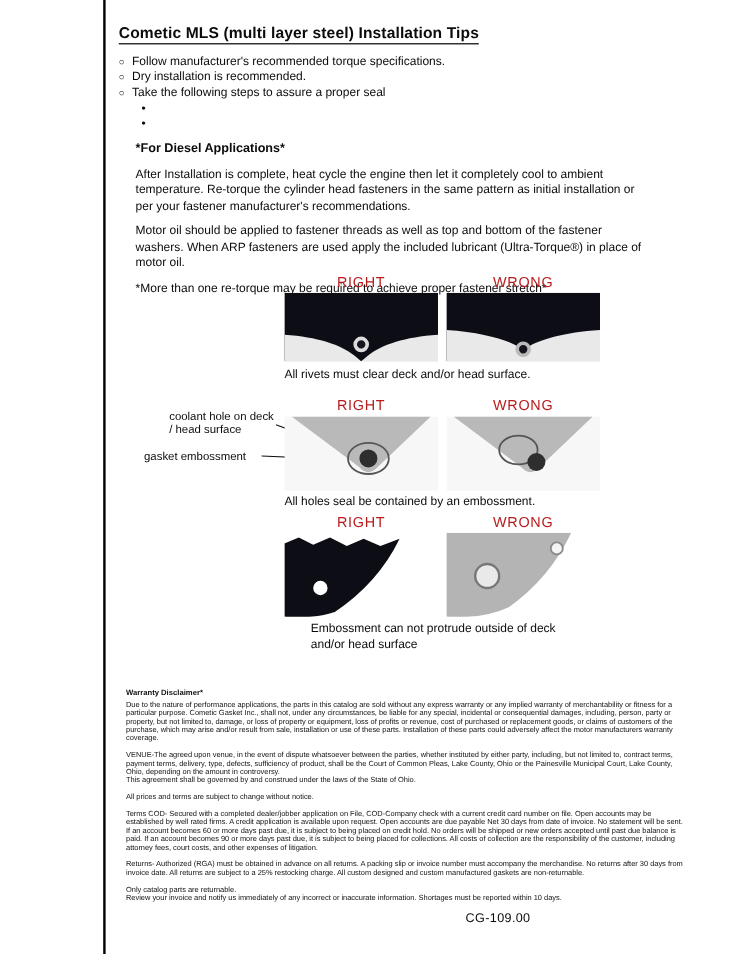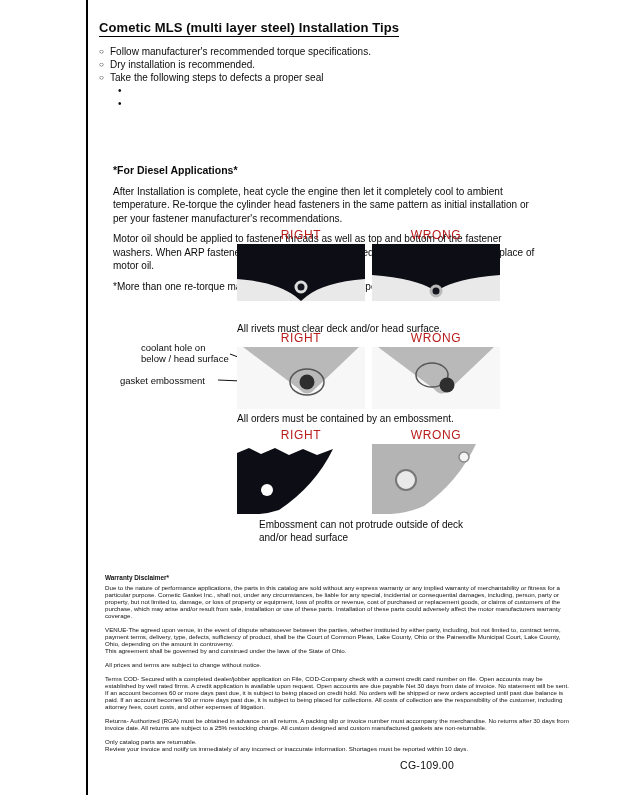--- a/index.html
+++ b/index.html
@@ -16,36 +16,36 @@
     border-bottom:1.5px solid #000; padding-bottom:1px; letter-spacing:0.1px;
   }
 
   .tips { position:absolute; left:99px; top:45px; list-style:none; font-size:10px; line-height:13px; width:480px; }
   .tip { display:flex; }
   .tip .marker { width:11px; flex:0 0 11px; font-size:8px; line-height:13px; }
   .tip.sub { margin-left:19px; }
   .tip.sub .marker { font-size:10px; }
 
   .diesel { position:absolute; left:113px; top:118px; width:424px; font-size:10px; line-height:13.5px; }
-  .diesel-heading { font-weight:bold; font-size:10.5px; margin-bottom:6px;margin-top:46px; }
+  .diesel-heading { font-weight:bold; font-size:10.5px; margin-bottom:6px; }
   .diesel p { margin-top:7px; }
 
   .diag-header { position:absolute; width:128px; text-align:center; font-size:12px; letter-spacing:0.6px; color:#b91c1c; }
   .panel { position:absolute; width:128px; line-height:0; }
   .caption { position:absolute; font-size:10px; line-height:12.5px; color:#0b0b0b; }
 
   .side-label { position:absolute; font-size:9.5px; line-height:11px; color:#0b0b0b; }
   .leader { position:absolute; }
 
   .smallprint { position:absolute; left:105px; top:574px; width:468px; font-size:6.2px; line-height:7px; color:#111; }
   .smallprint .wheading { font-weight:bold; margin-bottom:3px; font-size:6.4px; }
   .smallprint p { margin-bottom:7px; }
   .smallprint p.tight { margin-bottom:0; }
 
-  .footer { position:absolute; left:400px; top:759px; font-size:10.5px; letter-spacing:0.3px; }
+  .footer { position:absolute; left:388px; top:759px; font-size:10.5px; letter-spacing:0.3px; }
 </style>
 </head>
 <body>
 
 <div class="page">
 
   <div class="edge-line"></div>
 
   <h1 class="title">Cometic MLS (multi layer steel) Installation Tips</h1>
 
@@ -53,21 +53,21 @@
     <li class="tip">
       <span class="marker">○</span>
       <span>Follow manufacturer's recommended torque specifications.</span>
     </li>
     <li class="tip">
       <span class="marker">○</span>
       <span>Dry installation is recommended.</span>
     </li>
     <li class="tip">
       <span class="marker">○</span>
-      <span>Take the following steps to defects a proper seal</span>
+      <span>Take the following steps to assure a proper seal</span>
     </li>
     <li class="tip sub">
       <span class="marker">•</span>
     </li>
     <li class="tip sub">
       <span class="marker">•</span>
     </li>
   </ul>
 
   <div class="diesel">
@@ -87,26 +87,26 @@
       <circle cx="64" cy="43" r="5" fill="#15151f" stroke="#dcdcdc" stroke-width="3"></circle>
     </svg>
   </div>
   <div class="panel" style="left:372px; top:244px;">
     <svg width="128" height="57" viewBox="0 0 128 57">
       <rect width="128" height="57" fill="#0d0d15"></rect>
       <path d="M0,31 C30,33 50,39 60,45 Q64,47 68,45 C78,39 98,33 128,31 L128,57 L0,57 Z" fill="#e9e9e9"></path>
       <circle cx="64" cy="47" r="5" fill="#15151f" stroke="#b9b9b9" stroke-width="3"></circle>
     </svg>
   </div>
-  <div class="caption" style="left:237px; top:307px; width:280px;margin-top:16px;">All rivets must clear deck and/or head surface.</div>
+  <div class="caption" style="left:237px; top:307px; width:280px;">All rivets must clear deck and/or head surface.</div>
 
   <div class="diag-header" style="left:237px; top:331px;">RIGHT</div>
   <div class="diag-header" style="left:372px; top:331px;">WRONG</div>
 
-  <div class="side-label" style="left:141px; top:342px; width:88px;">coolant hole on below / head surface</div>
+  <div class="side-label" style="left:141px; top:342px; width:88px;">coolant hole on deck / head surface</div>
   <div class="side-label" style="left:120px; top:375px; width:100px;">gasket embossment</div>
 
   <svg class="leader" style="left:140px; top:340px;" width="220" height="64" viewBox="0 0 220 64">
     <line x1="90" y1="14" x2="165" y2="42" stroke="#111" stroke-width="1"></line>
     <line x1="78" y1="40" x2="148" y2="43" stroke="#111" stroke-width="1"></line>
   </svg>
 
   <div class="panel" style="left:237px; top:347px;">
     <svg width="128" height="62" viewBox="0 0 128 62">
       <rect width="128" height="62" fill="#f7f7f7"></rect>
@@ -116,21 +116,21 @@
     </svg>
   </div>
   <div class="panel" style="left:372px; top:347px;">
     <svg width="128" height="62" viewBox="0 0 128 62">
       <rect width="128" height="62" fill="#f7f7f7"></rect>
       <path d="M6,0 L122,0 L78,42 Q70,51 62,42 Z" fill="#b9b9b9"></path>
       <ellipse cx="60" cy="28" rx="16" ry="12" fill="none" stroke="#555" stroke-width="1.5"></ellipse>
       <circle cx="75" cy="38" r="7.5" fill="#2e2e2e"></circle>
     </svg>
   </div>
-  <div class="caption" style="left:237px; top:413px; width:280px;">All orders must be contained by an embossment.</div>
+  <div class="caption" style="left:237px; top:413px; width:280px;">All holes seal be contained by an embossment.</div>
 
   <div class="diag-header" style="left:237px; top:428px;">RIGHT</div>
   <div class="diag-header" style="left:372px; top:428px;">WRONG</div>
 
   <div class="panel" style="left:237px; top:444px;">
     <svg width="128" height="70" viewBox="0 0 128 70">
       <rect width="128" height="70" fill="#ffffff"></rect>
       <path d="M0,9 L12,4 L24,10 L38,4 L52,11 L66,5 L80,11 L96,5 Q78,42 42,66 Q24,72 0,70 Z" fill="#0d0d15"></path>
       <circle cx="30" cy="46" r="6" fill="#ffffff"></circle>
     </svg>

